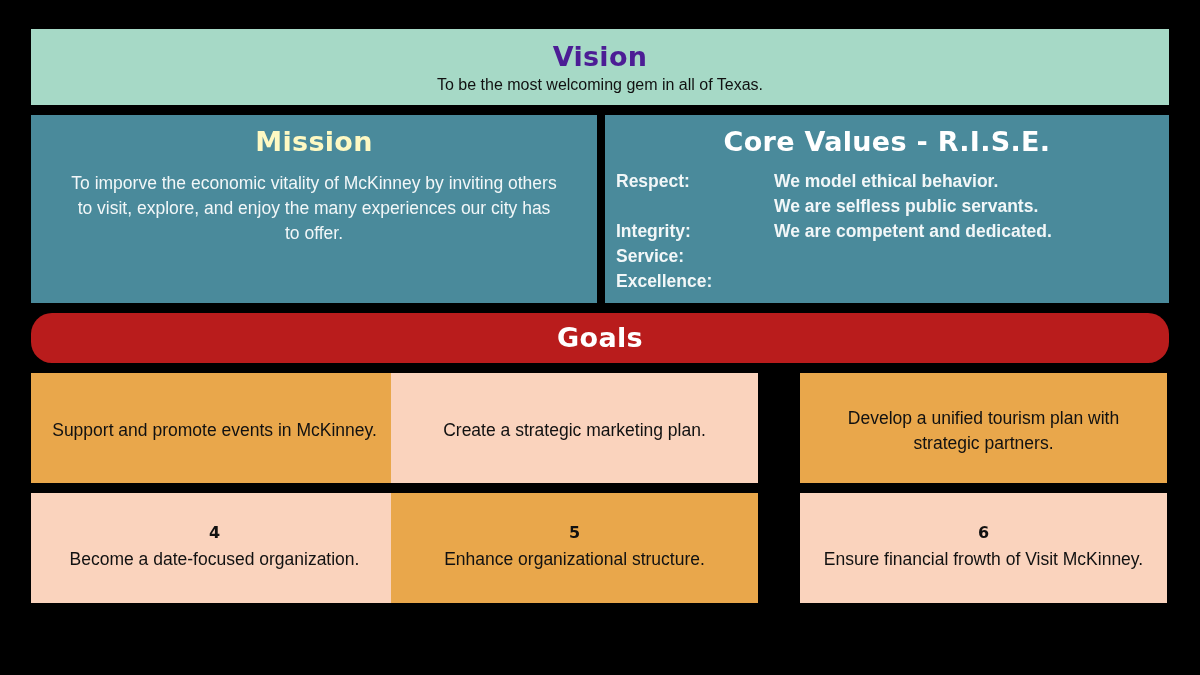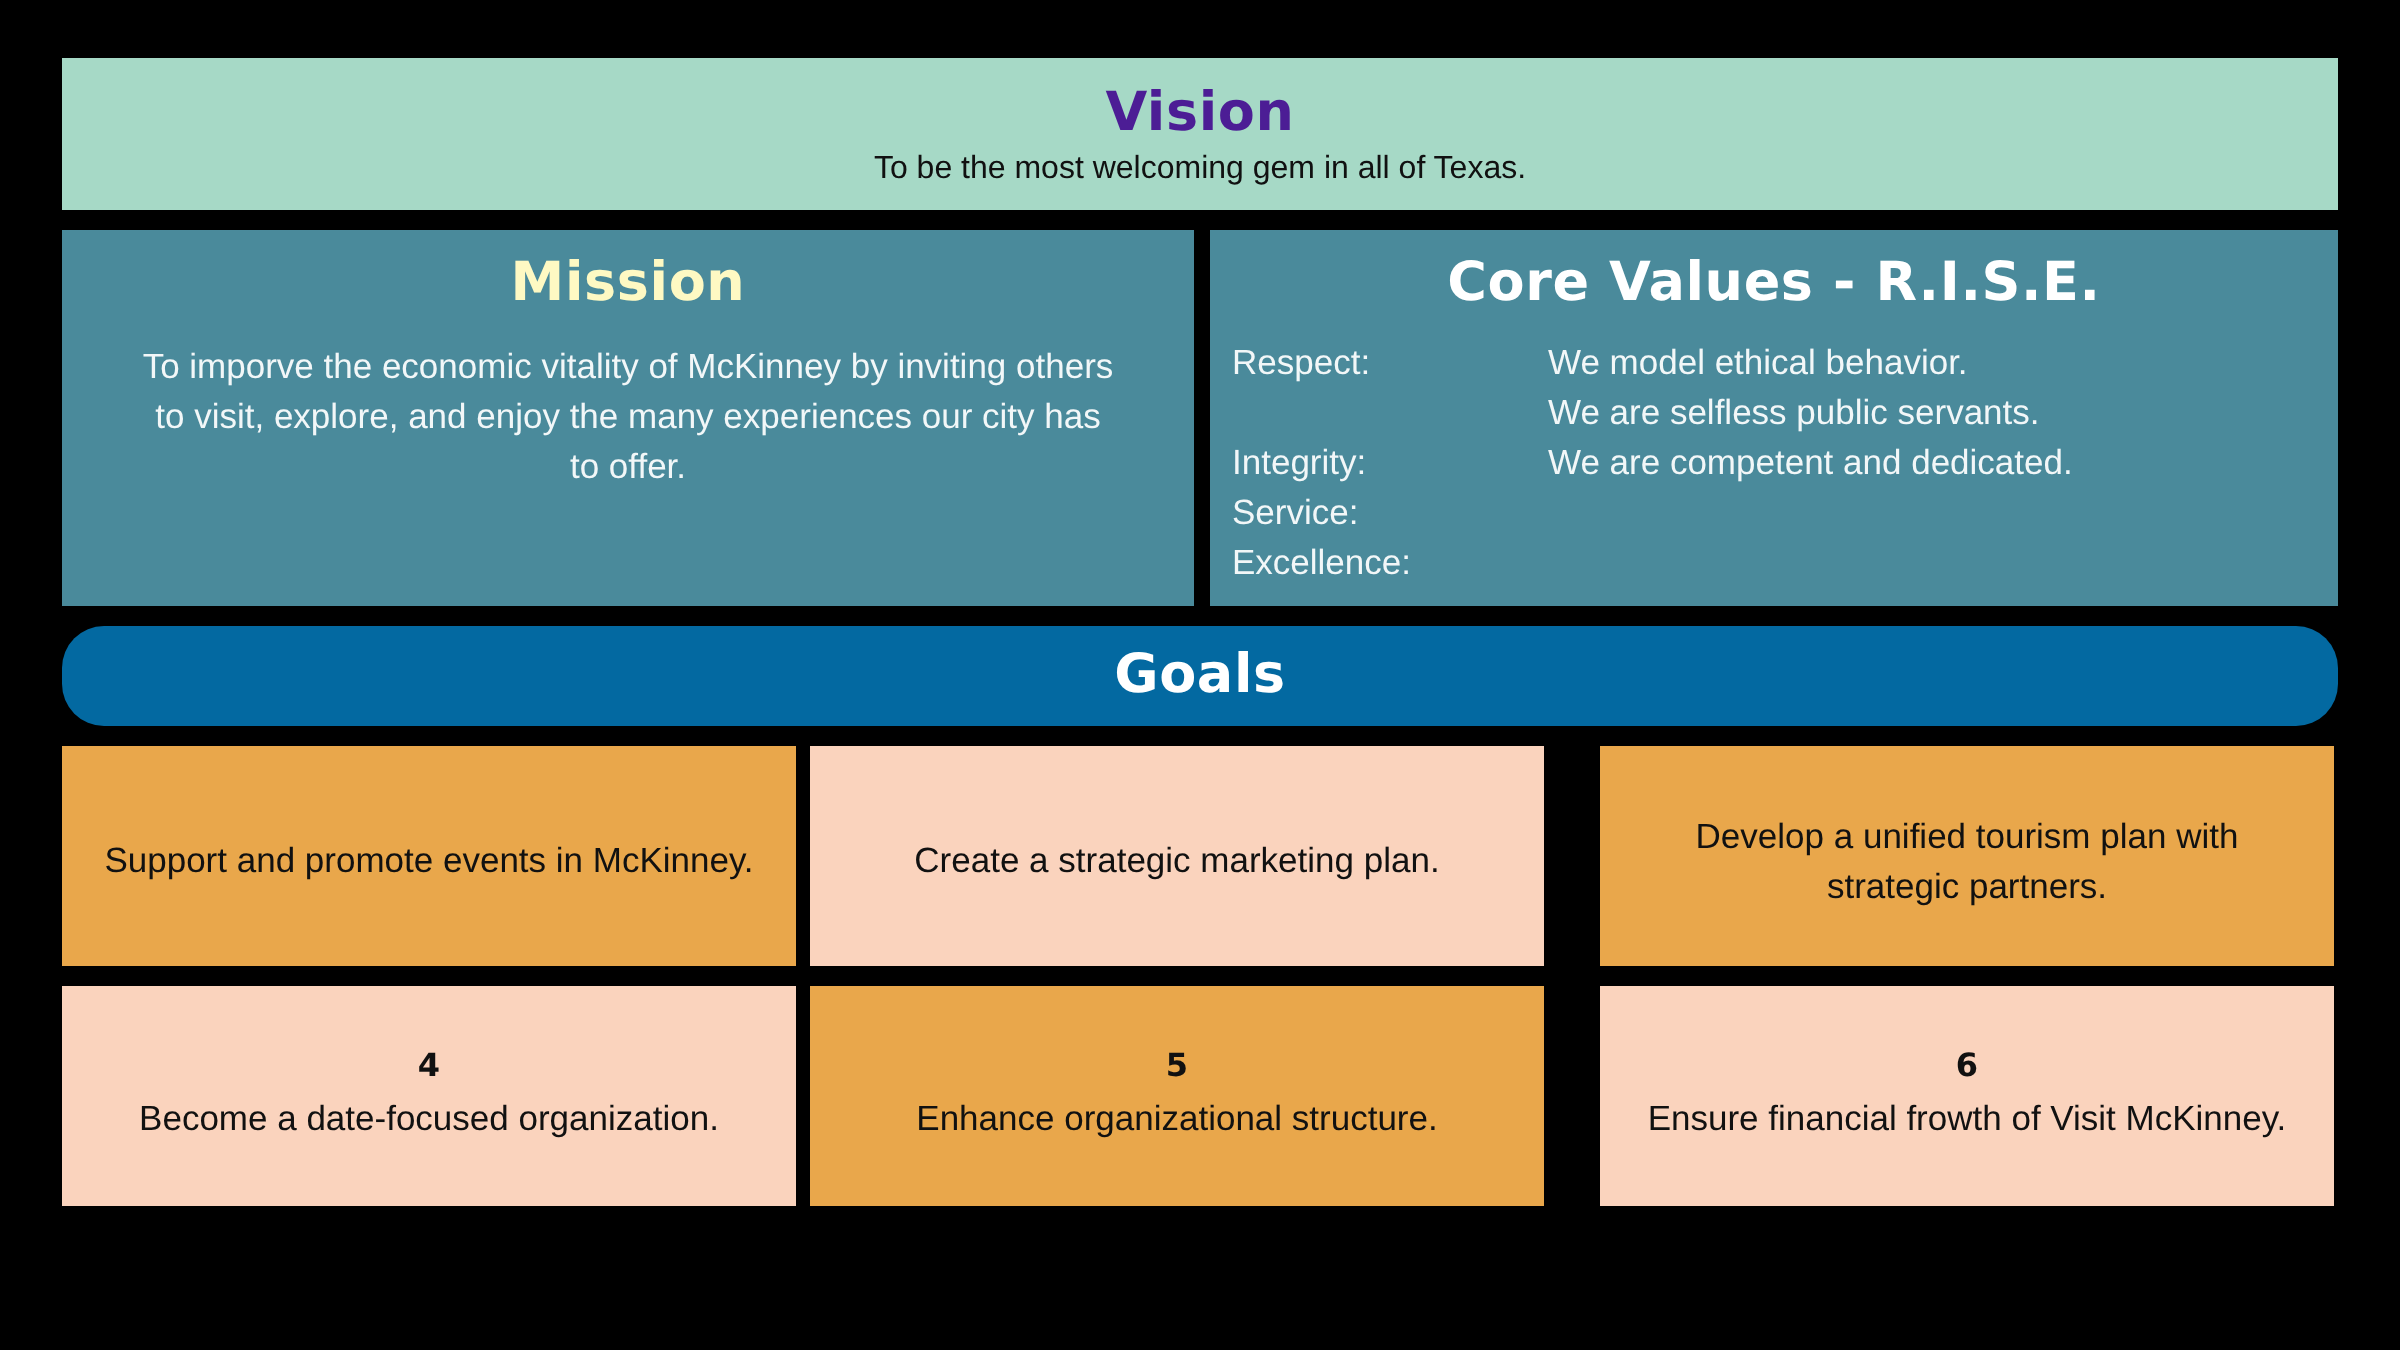--- a/index.html
+++ b/index.html
@@ -103,20 +103,21 @@
     font-size: 27px;
     color: #FFFFFF;
     letter-spacing: 0.3px;
     margin-bottom: 12px;
   }
   .cv-grid {
     width: 100%;
     display: flex;
     padding-left: 11px;
     box-sizing: border-box;
+    font-weight: bold;
   }
   .cv-col {
     display: flex;
     flex-direction: column;
   }
   .cv-col-labels { width: 158px; flex: 0 0 158px; }
   .cv-col-desc   { flex: 1 1 auto; }
   .cv-line {
     font-size: 17.5px;
     color: #F2F7F8;
@@ -125,21 +126,21 @@
     white-space: nowrap;
   }
   .cv-line.spacer { color: transparent; }
 
   
   .goals-banner {
     left: 0;
     top: 284px;
     width: 1138px;
     height: 50px;
-    background: #0369a1;
+    background: #b91c1c;
     display: flex;
     align-items: center;
     justify-content: center;
     border-radius: 21px;
   }
   .goals-title {
     font-family: "DejaVu Sans", sans-serif;
     font-weight: bold;
     font-size: 27px;
     color: #FFFFFF;
@@ -169,21 +170,21 @@
     margin-bottom: 5px;
   }
   .goal-text {
     font-size: 17.5px;
     color: #111111;
     text-align: center;
     line-height: 1.42;
   }
 
   .col-0 { left: 0px; }
-  .col-1 { left: 374px; }
+  .col-1 { left: 360px; }
   .col-2 { left: 769px; }
   .row-0 { top: 344px; }
   .row-1 { top: 464px; }
 </style>
 </head>
 <body>
 
 <div class="stage">
 
   <div class="band vision">

